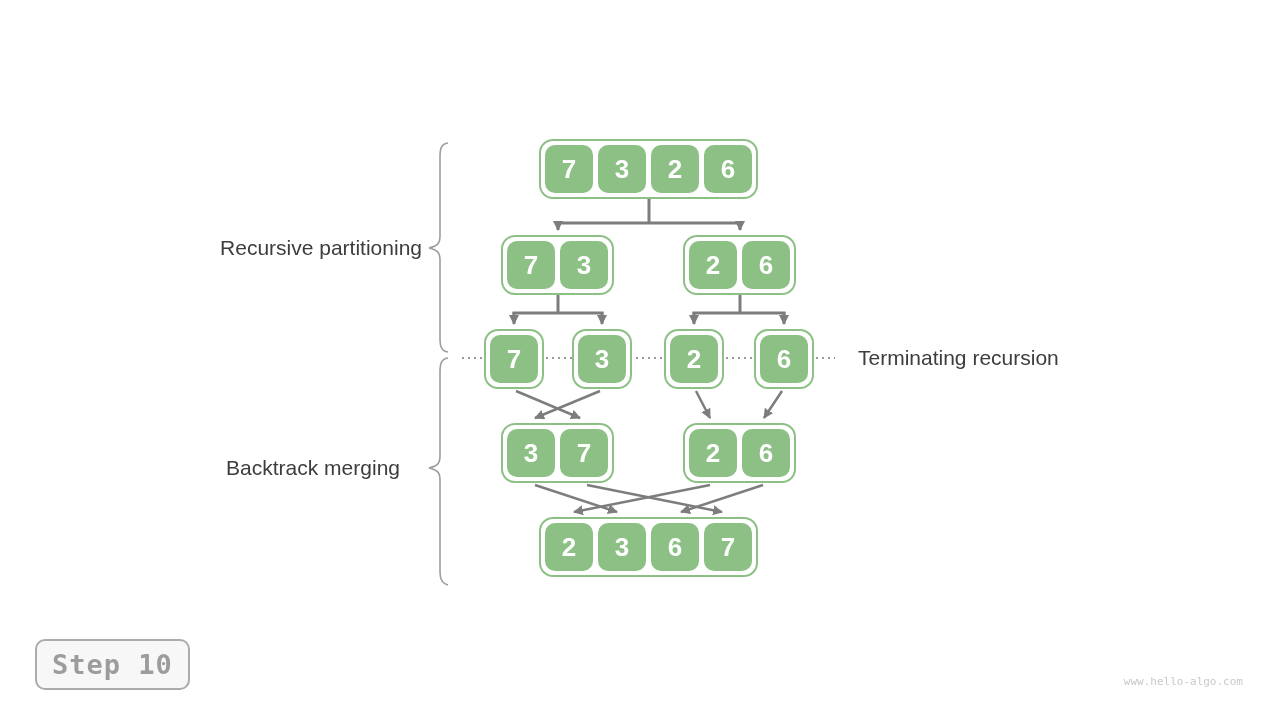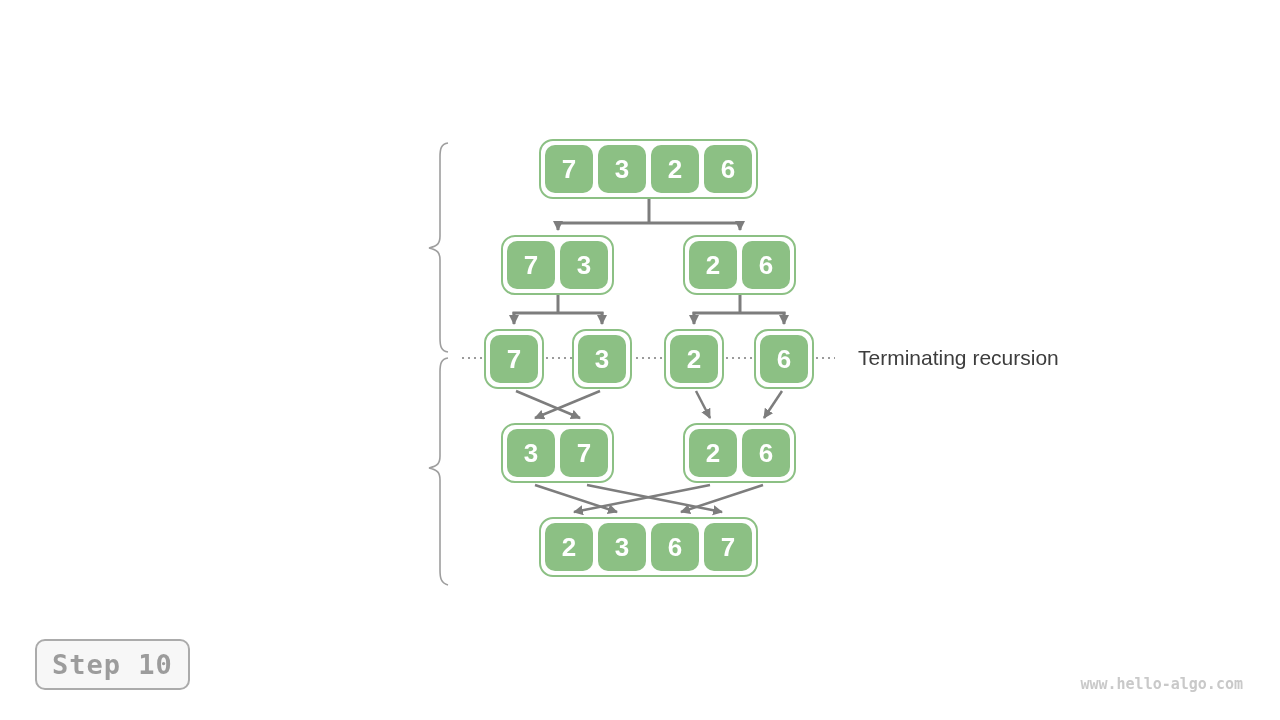--- a/index.html
+++ b/index.html
@@ -37,23 +37,22 @@
   }
   .step-badge{
     position:absolute;left:35px;top:639px;z-index:2;
     font-family:"DejaVu Sans Mono", monospace;font-weight:bold;font-size:27px;
     color:var(--badge_text);background:var(--badge_bg);
     border:2px solid var(--badge_border);border-radius:10px;
     padding:8px 15px;letter-spacing:1px;
   }
   .watermark{
     position:absolute;right:37px;top:675px;z-index:2;
-    font-family:"DejaVu Sans Mono", monospace;font-size:15px;
+    font-family:"DejaVu Sans Mono", monospace;font-size:11px;
     color:var(--watermark_gray);
-    font-weight:bold;
   }
 </style>
 </head>
 <body>
 
 <div class="canvas">
 
   <svg class="overlay" width="1280" height="720">
     <defs>
       <marker id="ah" markerUnits="userSpaceOnUse" markerWidth="12" markerHeight="12" refX="9" refY="5" orient="auto">
@@ -140,19 +139,21 @@
     <div class="cell">6</div>
   </div>
 
   <div class="group" style="left:539px;top:517px">
     <div class="cell">2</div>
     <div class="cell">3</div>
     <div class="cell">6</div>
     <div class="cell">7</div>
   </div>
 
+  <div class="side-label" style="left:142px;top:236px;width:280px">Recursive partitioning</div>
+  <div class="side-label" style="left:142px;top:456px;width:258px">Backtrack merging</div>
   <div class="right-label" style="left:858px;top:346px">Terminating recursion</div>
 
   <div class="step-badge">Step 10</div>
 
   <div class="watermark">www.hello-algo.com</div>
 
 </div>
 
 </body></html>

